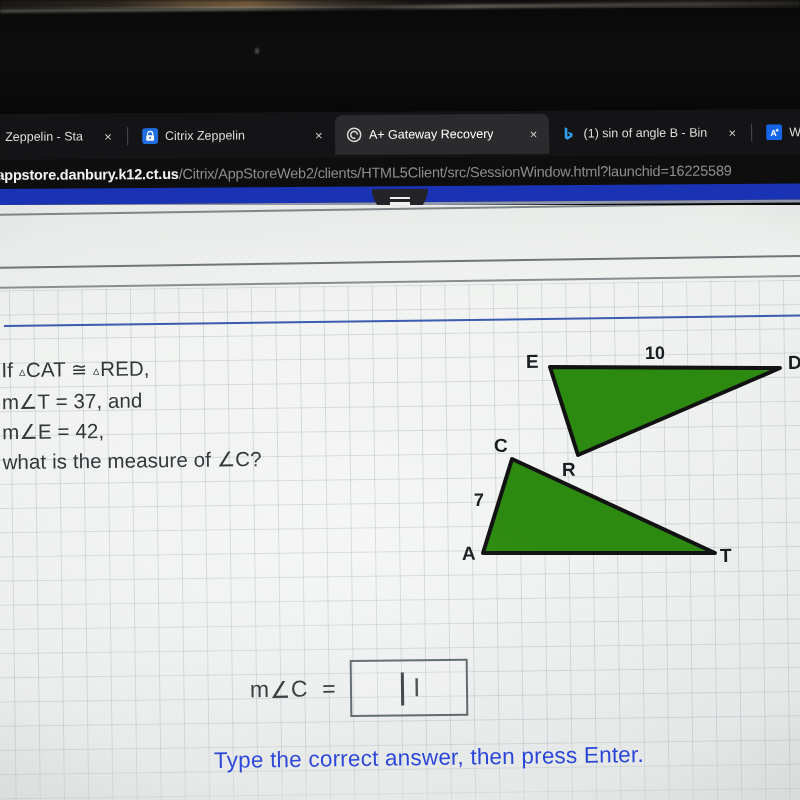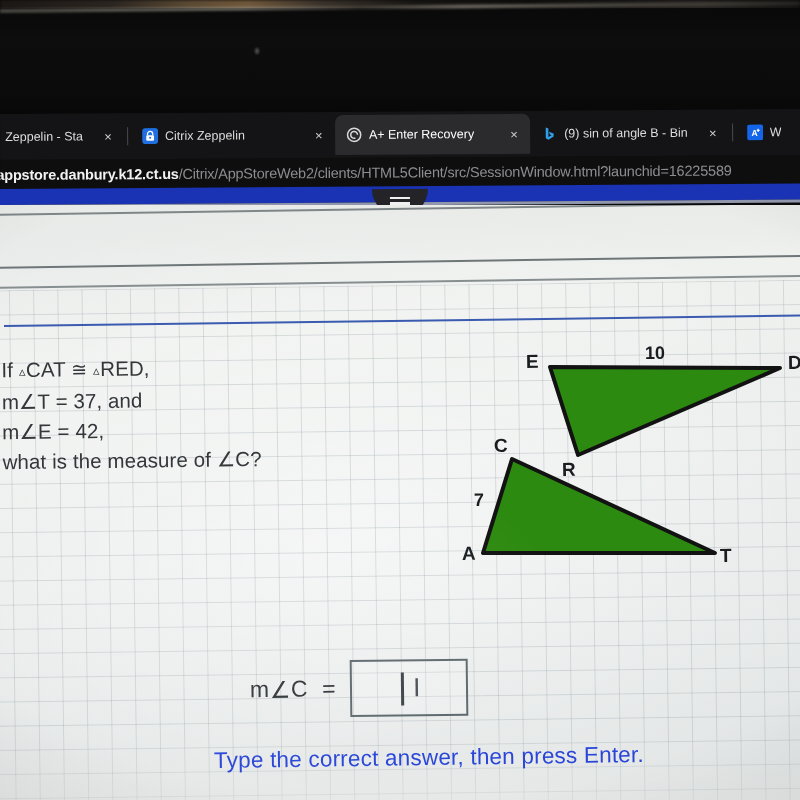--- a/index.html
+++ b/index.html
@@ -245,29 +245,29 @@
         </svg>
         <span class="tab-title">Citrix Zeppelin</span>
         <span class="tab-close" style="margin-left:60px;">×</span>
       </div>
 
       <div class="tab active">
         <svg class="favicon" viewBox="0 0 16 16">
           <circle cx="8" cy="8" r="6.6" fill="none" stroke="#d8d8d8" stroke-width="1.5"></circle>
           <path d="M11.4 8a3.4 3.4 0 1 0-2.2 3.2" fill="none" stroke="#d8d8d8" stroke-width="1.5"></path>
         </svg>
-        <span class="tab-title">A+ Enter Recovery</span>
+        <span class="tab-title">A+ Gateway Recovery</span>
         <span class="tab-close" style="margin-left:26px;">×</span>
       </div>
 
       <div class="tab">
         <svg class="favicon" viewBox="0 0 16 16">
           <path d="M4.6 1.8 7.3 2.9v8.4l3.1-1.7-1.6-.8-1-2.6 4.7 1.8v2.8L7.3 14.2 4.6 12.6z" fill="#2e9fe8"></path>
         </svg>
-        <span class="tab-title">(9) sin of angle B - Bin</span>
+        <span class="tab-title">(1) sin of angle B - Bin</span>
         <span class="tab-close">×</span>
       </div>
 
       <div class="tab-sep"></div>
 
       <div class="tab">
         <svg class="favicon" viewBox="0 0 16 16">
           <rect x="0" y="0" width="16" height="16" rx="2.6" fill="#1565e8"></rect>
           <text x="4.4" y="11.6" font-family="Liberation Sans, sans-serif" font-size="8.6" font-weight="bold" fill="#fff">A</text>
           <path d="M11 4.4v3.2M9.6 6h2.9" stroke="#fff" stroke-width="1.1"></path>

